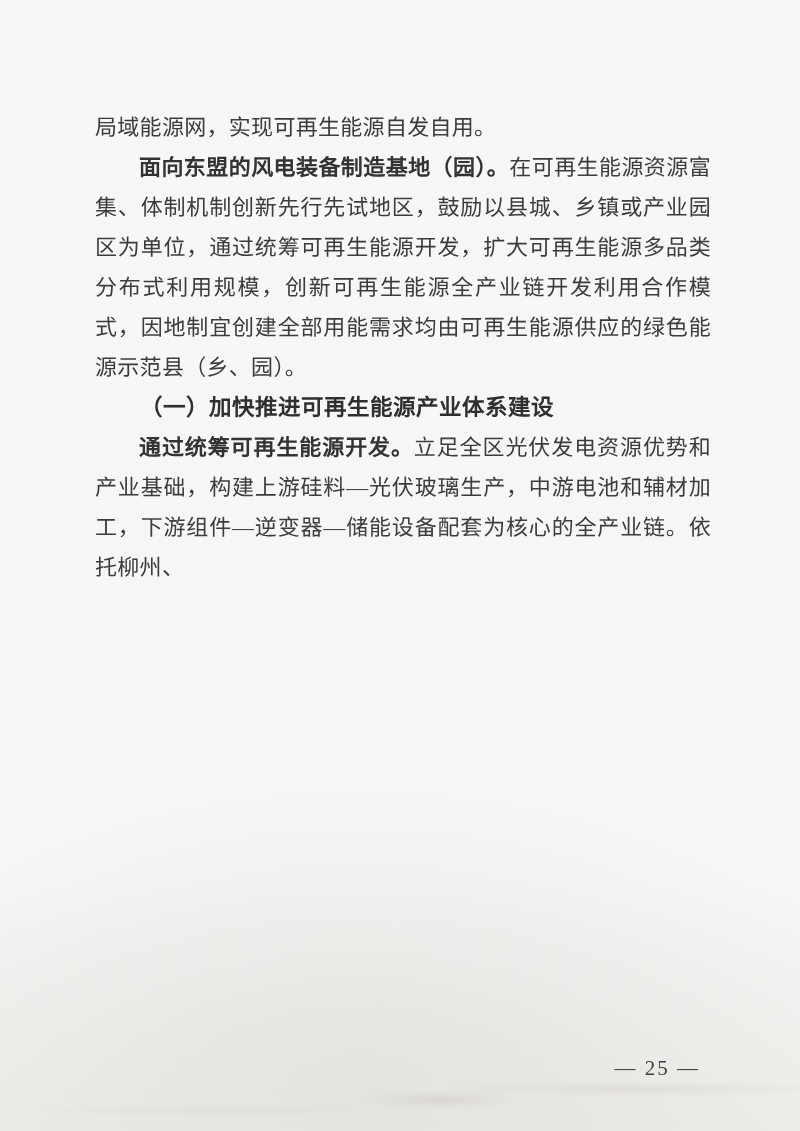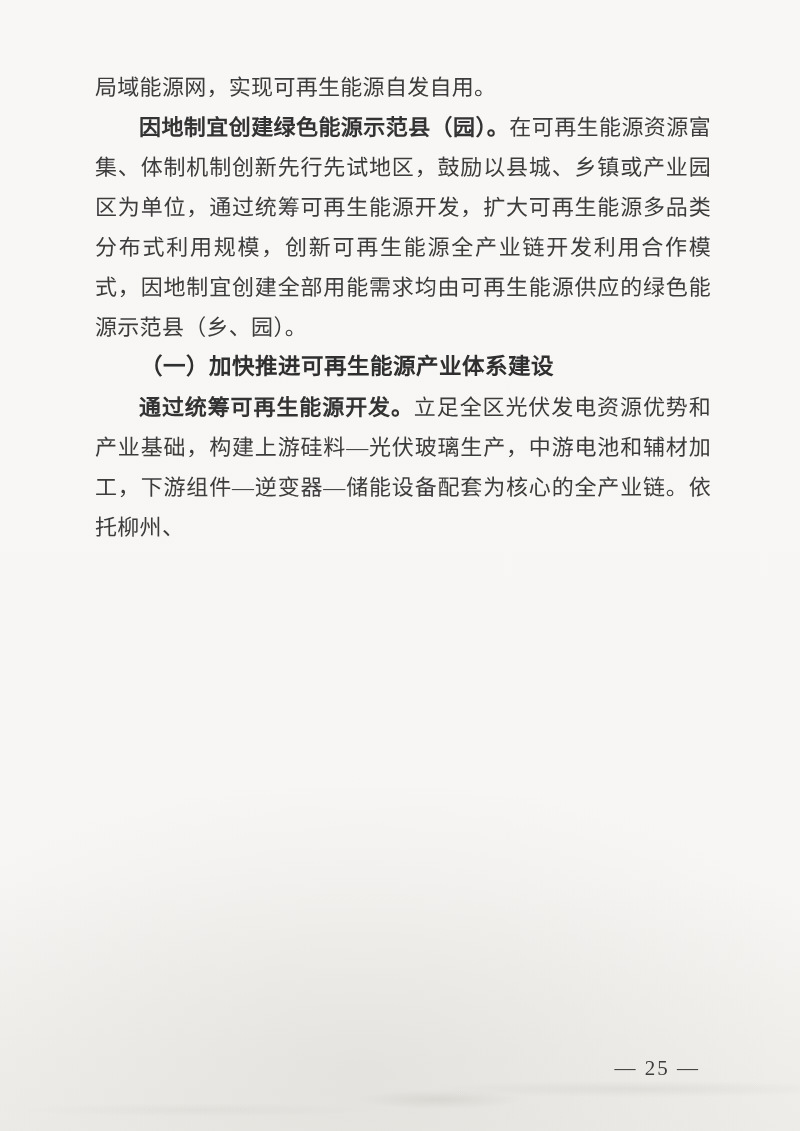--- a/index.html
+++ b/index.html
@@ -34,21 +34,21 @@
       radial-gradient(ellipse 120px 14px at 55% 55%, rgba(160,156,148,0.18), rgba(160,156,148,0) 70%),
       radial-gradient(ellipse 300px 12px at 80% 40%, rgba(160,156,148,0.14), rgba(160,156,148,0) 70%),
       radial-gradient(ellipse 260px 10px at 25% 70%, rgba(170,166,158,0.10), rgba(170,166,158,0) 70%);
     pointer-events: none;
   }
   .content {
     position: absolute;
     left: 95px;
     top: 0;
     width: 616px;
-    padding-top: 68px;
+    padding-top: 108px;
     color: #3c3c3c;
   }
   .body-par {
     margin: 0;
     font-size: 22px;
     line-height: 40px;
     text-align: justify;
     letter-spacing: 0.3px;
   }
   .indent {
@@ -68,21 +68,21 @@
     font-family: "Liberation Sans", "DejaVu Sans", sans-serif;
     font-size: 22.5px;
     font-weight: bold;
     line-height: 40px;
     text-indent: 2em;
     color: #2f2f2f;
     letter-spacing: 0.5px;
   }
   .h-sub {
     margin: 0;
-    font-family: Liberation Mono, monospace;
+    font-family: Liberation Serif, serif;
     font-size: 22.5px;
     font-weight: bold;
     line-height: 40px;
     text-indent: 2em;
     color: #2f2f2f;
     letter-spacing: 0.5px;
   }
   .page-number {
     position: absolute;
     top: 1056px;
@@ -93,21 +93,21 @@
   }
 </style>
 </head>
 <body>
 
 <div class="scan-page">
   <div class="content">
 
     <p class="body-par">局域能源网，实现可再生能源自发自用。</p>
 
-    <p class="body-par indent"><span class="lead-hei">因地制宜创建绿色能源示范县（园）。</span><span>在可再生能源资源富集、体制机制创新先行先试地区，鼓励以县城、乡镇或产业园区为单位，通过统筹可再生能源开发，扩大可再生能源多品类分布式利用规模，创新可再生能源全产业链开发利用合作模式，因地制宜创建全部用能需求均由可再生能源供应的绿色能源示范县（乡、园）。</span></p>
+    <p class="body-par indent"><span class="lead-hei">面向东盟的风电装备制造基地（园）。</span><span>在可再生能源资源富集、体制机制创新先行先试地区，鼓励以县城、乡镇或产业园区为单位，通过统筹可再生能源开发，扩大可再生能源多品类分布式利用规模，创新可再生能源全产业链开发利用合作模式，因地制宜创建全部用能需求均由可再生能源供应的绿色能源示范县（乡、园）。</span></p>
 
 
     <h3 class="h-sub">（一）加快推进可再生能源产业体系建设</h3>
 
 
 
     <p class="body-par indent"><span class="lead-kai">通过统筹可再生能源开发。</span><span>立足全区光伏发电资源优势和产业基础，构建上游硅料—光伏玻璃生产，中游电池和辅材加工，下游组件—逆变器—储能设备配套为核心的全产业链。依托柳州、</span></p>
 
   </div>
 

